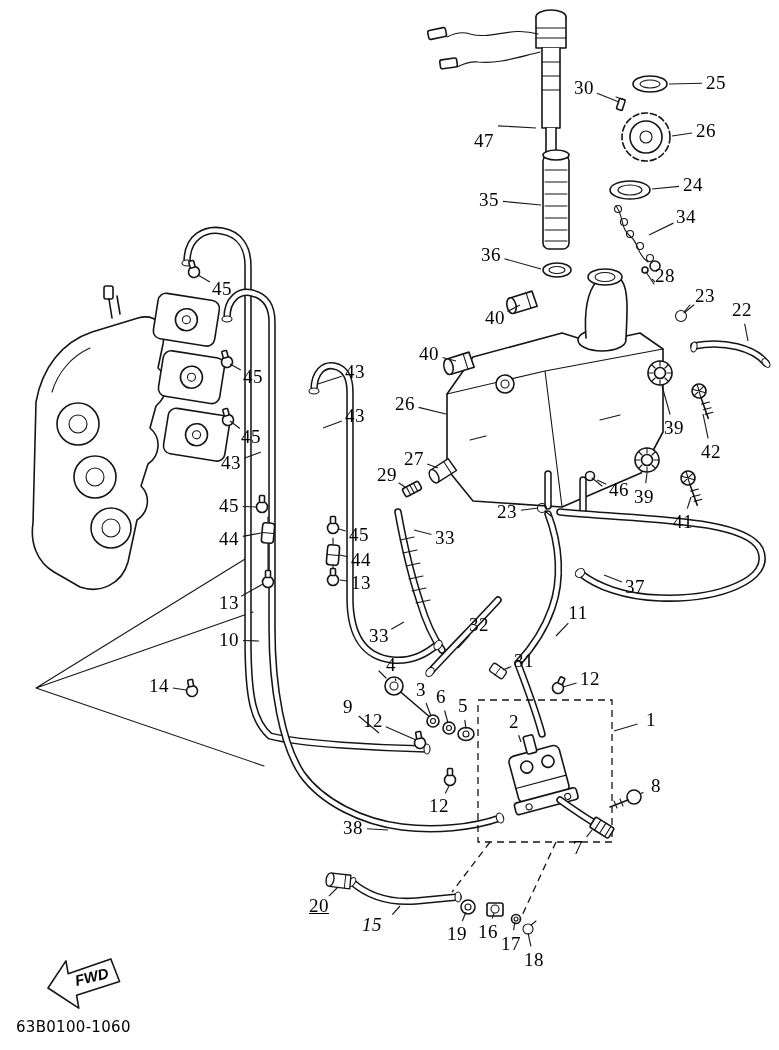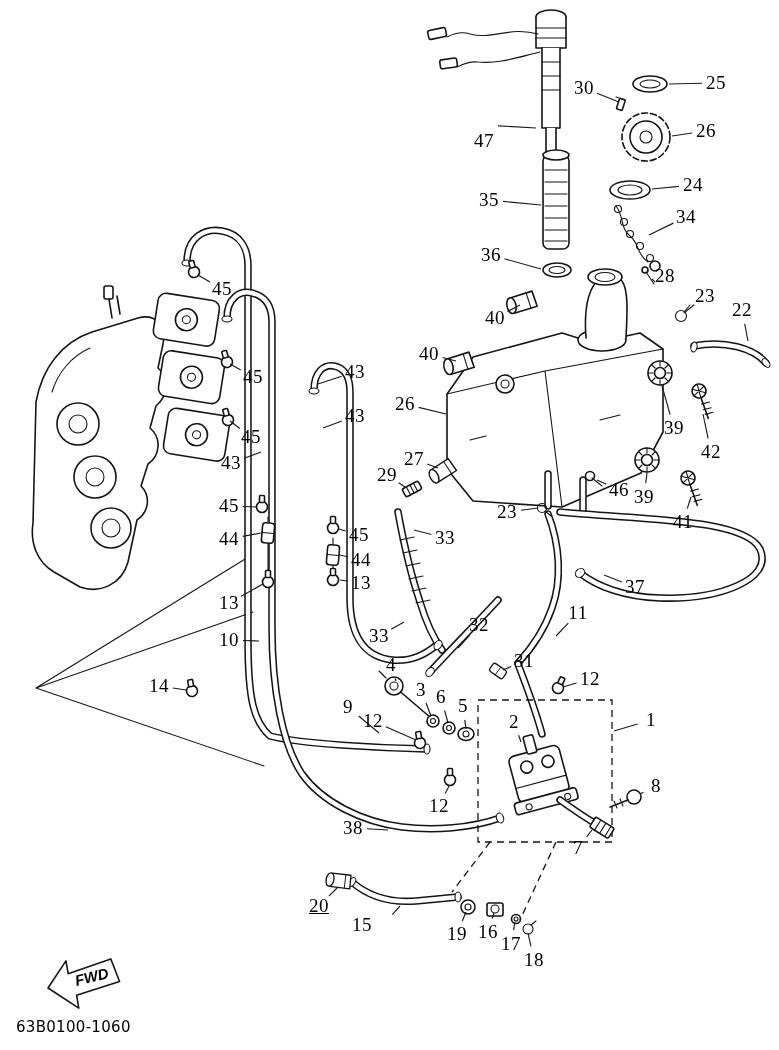--- a/index.html
+++ b/index.html
@@ -420,21 +420,21 @@
       <span class="part-label" style="left: 463px; top: 706px;">5</span>
       <span class="part-label" style="left: 514px; top: 722px;">2</span>
       <span class="part-label" style="left: 348px; top: 707px;">9</span>
       <span class="part-label" style="left: 373px; top: 721px;">12</span>
       <span class="part-label" style="left: 651px; top: 720px;">1</span>
       <span class="part-label" style="left: 656px; top: 786px;">8</span>
       <span class="part-label" style="left: 439px; top: 806px;">12</span>
       <span class="part-label" style="left: 353px; top: 828px;">38</span>
       <span class="part-label" style="left: 578px; top: 848px;">7</span>
       <span class="part-label" style="left: 319px; top: 906px; text-decoration: underline;">20</span>
-      <span class="part-label" style="left: 362px; top: 925px;">15</span>
+      <span class="part-label" style="left: 372px; top: 925px; font-style: italic;">15</span>
       <span class="part-label" style="left: 457px; top: 934px;">19</span>
       <span class="part-label" style="left: 488px; top: 932px;">16</span>
       <span class="part-label" style="left: 511px; top: 944px; text-align: center;">17</span>
       <span class="part-label" style="left: 534px; top: 960px;">18</span>
     </div>
 
 <div class="diagram-code">63B0100-1060</div>
 
 </div>
 

